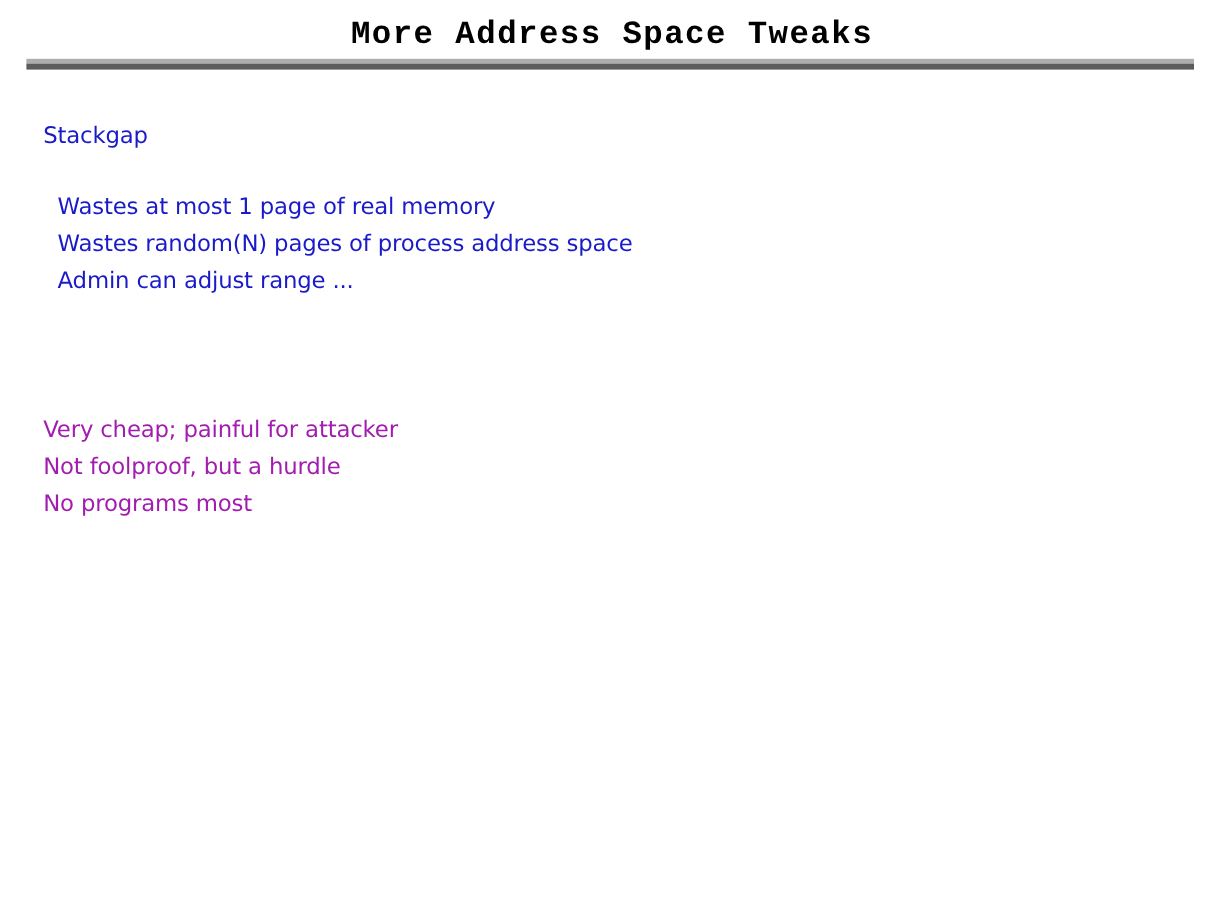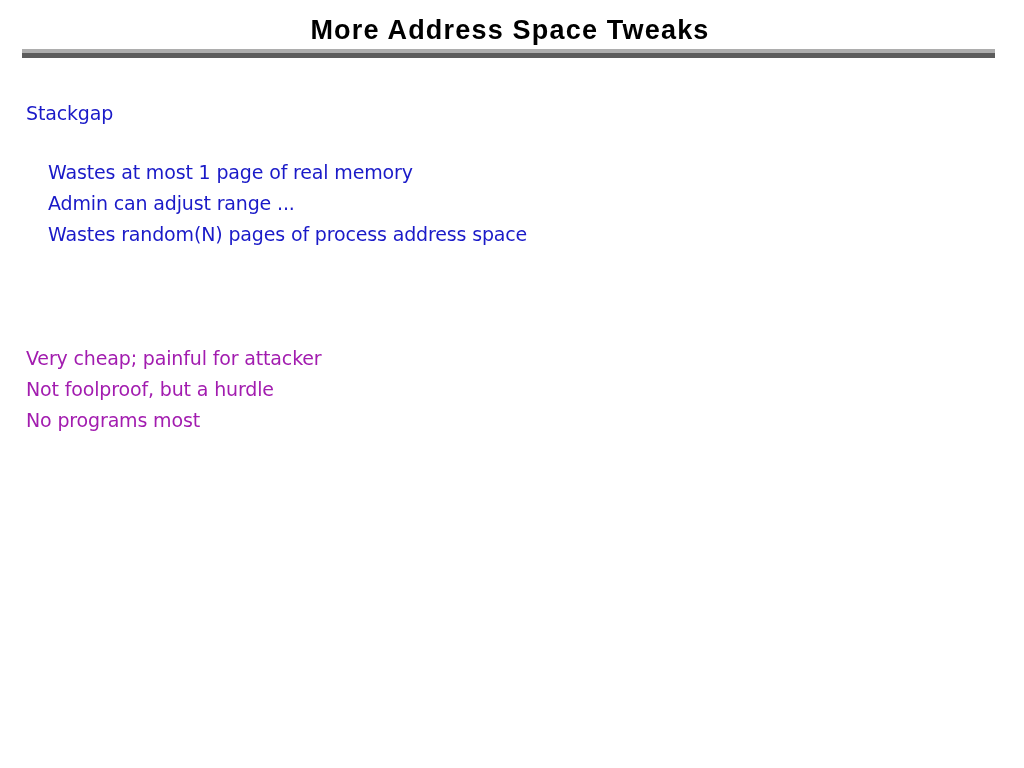--- a/index.html
+++ b/index.html
@@ -16,21 +16,21 @@
     position: relative;
   }
 
   
   .slide-title {
     position: absolute;
     top: 14px;
     left: 0;
     width: 1020px;
     text-align: center;
-    font-family: Liberation Sans, sans-serif;
+    font-family: Liberation Mono, monospace;
     font-weight: bold;
     font-size: 27px;
     letter-spacing: 1.2px;
     color: #000000;
     line-height: 32px;
     white-space: nowrap;
   }
 
   
   .title-rule {
@@ -69,21 +69,22 @@
     font-family: "DejaVu Sans", sans-serif;
     font-size: 19px;
     line-height: 31px;
     height: 31px;
     white-space: nowrap;
     font-weight: normal;
     letter-spacing: -0.15px;
   }
 
   .level-1 {
-    padding-left: 26px;
+    padding-left: 10px;
+    margin-left: 26px;
   }
   .level-2 {
     padding-left: 48px;
   }
 
   .blue  { color: #1a1ac8; }
   .red   { color: #a21caf; }
 
   
   .gap-sm { height: 28px; }
@@ -101,22 +102,22 @@
   <div class="rule-light"></div>
   <div class="rule-dark"></div>
 </div>
 
 <div class="slide-body">
 
   <div class="group">
     <div class="line level-1 blue">Stackgap</div>
     <div class="gap-sm"></div>
     <div class="line level-2 blue">Wastes at most 1 page of real memory</div>
+    <div class="line level-2 blue">Wastes random(N) pages of process address space</div>
     <div class="line level-2 blue">Admin can adjust range ...</div>
-    <div class="line level-2 blue">Wastes random(N) pages of process address space</div>
   </div>
 
   <div class="gap-lg"></div>
 
 
   <div class="gap-lg"></div>
 
 
   <div class="gap-lg"></div>
 

